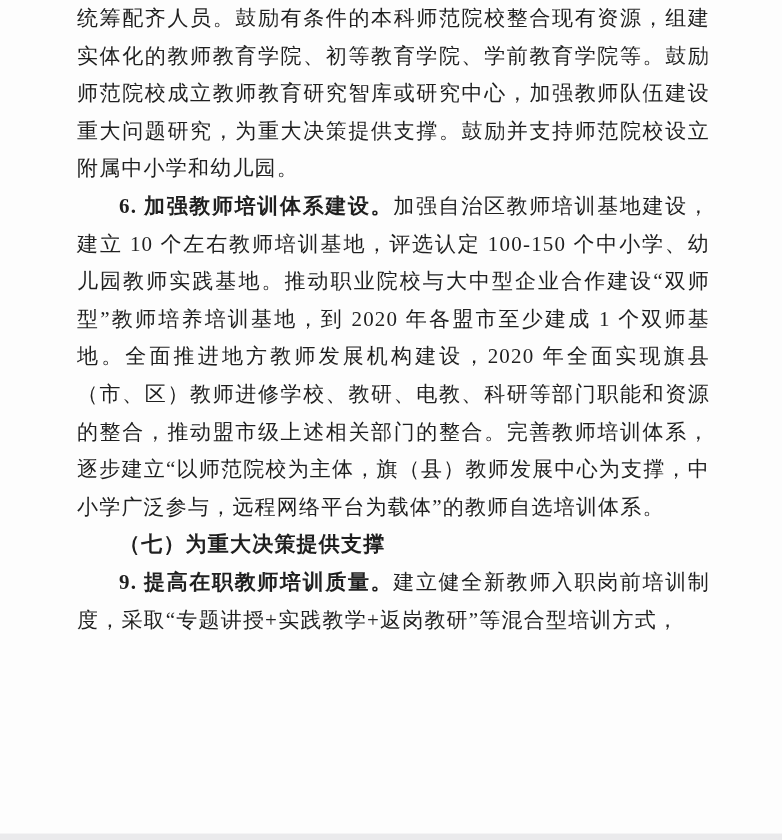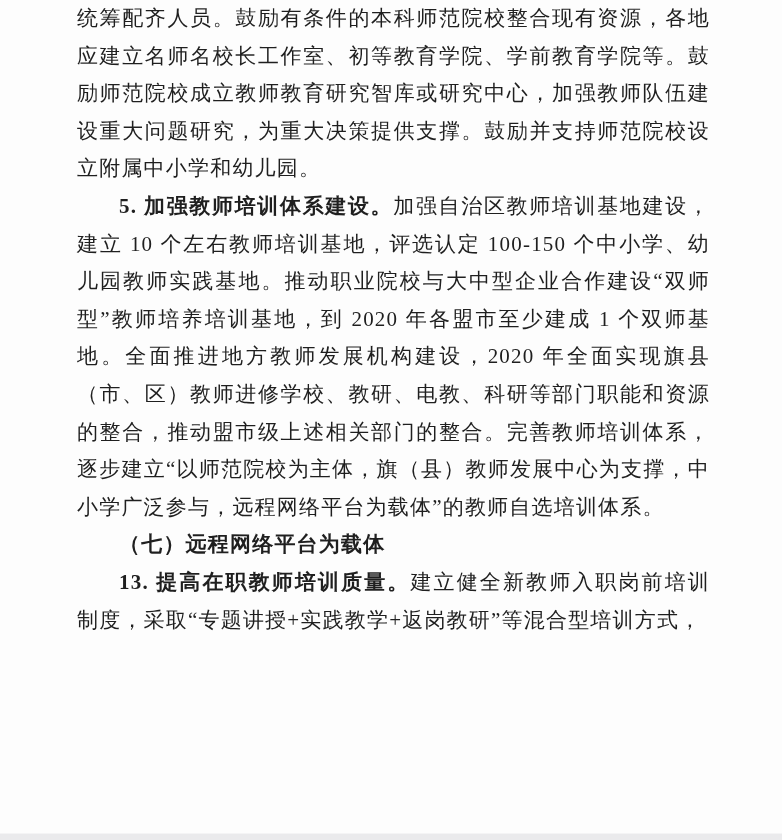--- a/index.html
+++ b/index.html
@@ -44,19 +44,19 @@
     height: 6px;
     background: #eaeaec;
     border-top: 1px solid #f4f4f5;
   }
 </style>
 </head>
 <body>
 
 <div class="page">
   <div class="content">
-    <p class="para"><span>统筹配齐人员。鼓励有条件的本科师范院校整合现有资源，各地应建立名师名校长工作室、初等教育学院、学前教育学院等。鼓励师范院校成立教师教育研究智库或研究中心，加强教师队伍建设重大问题研究，为重大决策提供支撑。鼓励并支持师范院校设立附属中小学和幼儿园。</span></p>
-    <p class="para indent"><span class="bold">5. 加强教师培训体系建设。</span><span>加强自治区教师培训基地建设，建立 10 个左右教师培训基地，评选认定 100-150 个中小学、幼儿园教师实践基地。推动职业院校与大中型企业合作建设“双师型”教师培养培训基地，到 2020 年各盟市至少建成 1 个双师基地。全面推进地方教师发展机构建设，2020 年全面实现旗县（市、区）教师进修学校、教研、电教、科研等部门职能和资源的整合，推动盟市级上述相关部门的整合。完善教师培训体系，逐步建立“以师范院校为主体，旗（县）教师发展中心为支撑，中小学广泛参与，远程网络平台为载体”的教师自选培训体系。</span></p>
-    <p class="para indent"><span class="bold">（七）远程网络平台为载体</span></p>
-    <p class="para indent"><span class="bold">13. 提高在职教师培训质量。</span><span>建立健全新教师入职岗前培训制度，采取“专题讲授+实践教学+返岗教研”等混合型培训方式，</span></p>
+    <p class="para"><span>统筹配齐人员。鼓励有条件的本科师范院校整合现有资源，组建实体化的教师教育学院、初等教育学院、学前教育学院等。鼓励师范院校成立教师教育研究智库或研究中心，加强教师队伍建设重大问题研究，为重大决策提供支撑。鼓励并支持师范院校设立附属中小学和幼儿园。</span></p>
+    <p class="para indent"><span class="bold">6. 加强教师培训体系建设。</span><span>加强自治区教师培训基地建设，建立 10 个左右教师培训基地，评选认定 100-150 个中小学、幼儿园教师实践基地。推动职业院校与大中型企业合作建设“双师型”教师培养培训基地，到 2020 年各盟市至少建成 1 个双师基地。全面推进地方教师发展机构建设，2020 年全面实现旗县（市、区）教师进修学校、教研、电教、科研等部门职能和资源的整合，推动盟市级上述相关部门的整合。完善教师培训体系，逐步建立“以师范院校为主体，旗（县）教师发展中心为支撑，中小学广泛参与，远程网络平台为载体”的教师自选培训体系。</span></p>
+    <p class="para indent"><span class="bold">（七）为重大决策提供支撑</span></p>
+    <p class="para indent"><span class="bold">9. 提高在职教师培训质量。</span><span>建立健全新教师入职岗前培训制度，采取“专题讲授+实践教学+返岗教研”等混合型培训方式，</span></p>
   </div>
   <div class="bottom-edge"></div>
 </div>
 
 </body></html>

